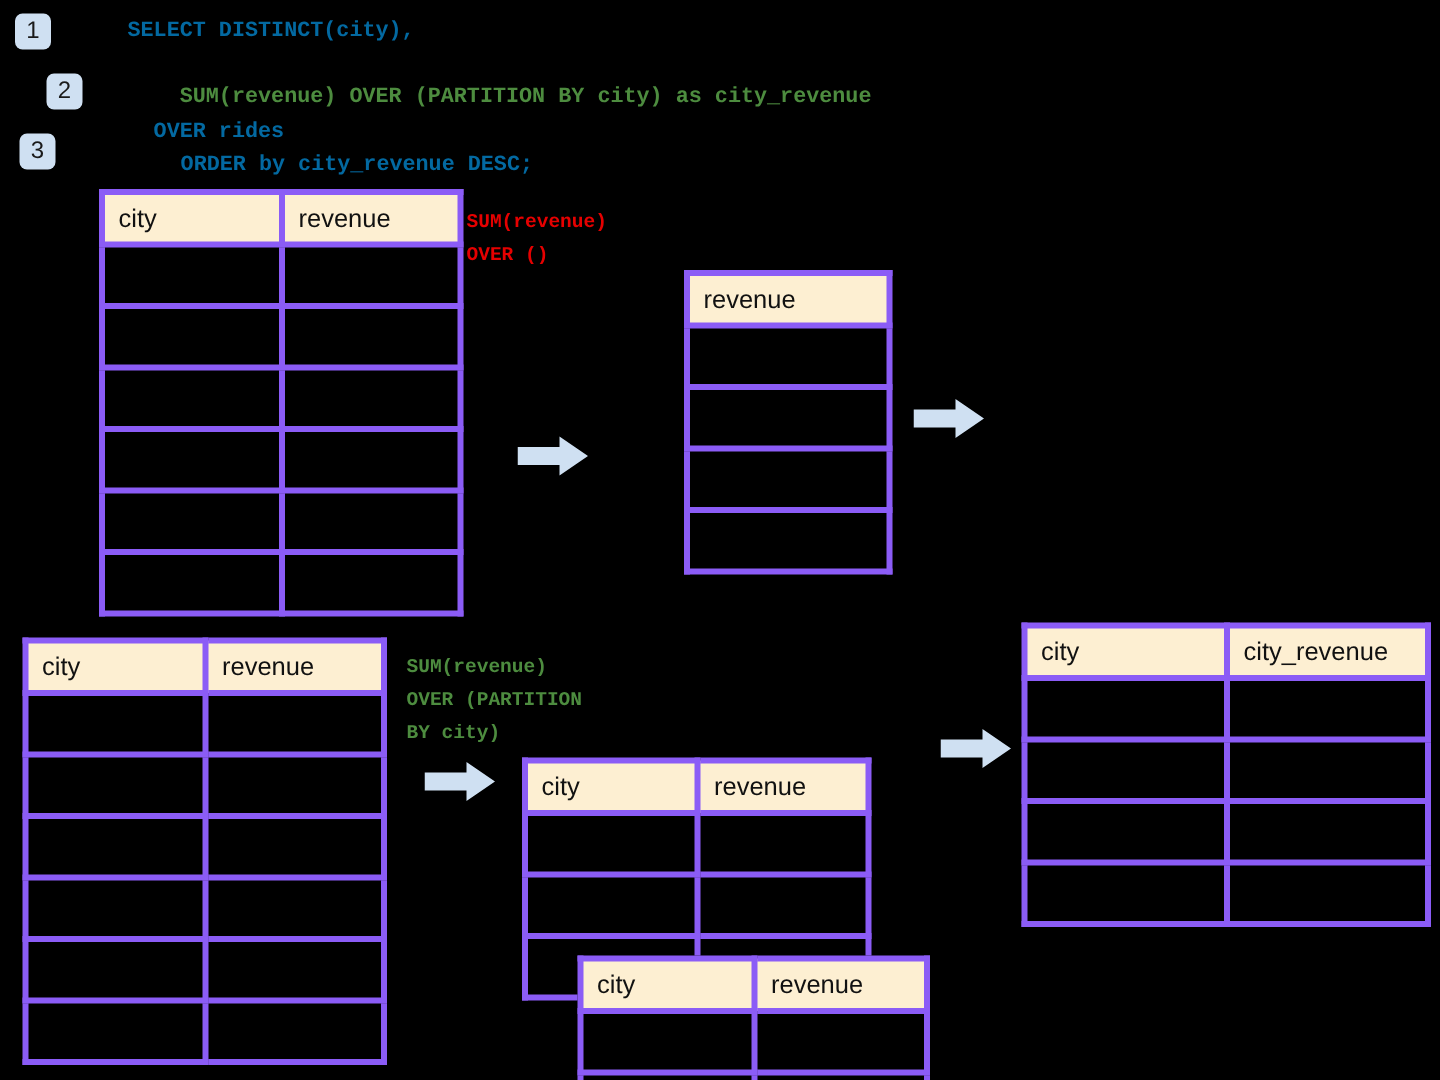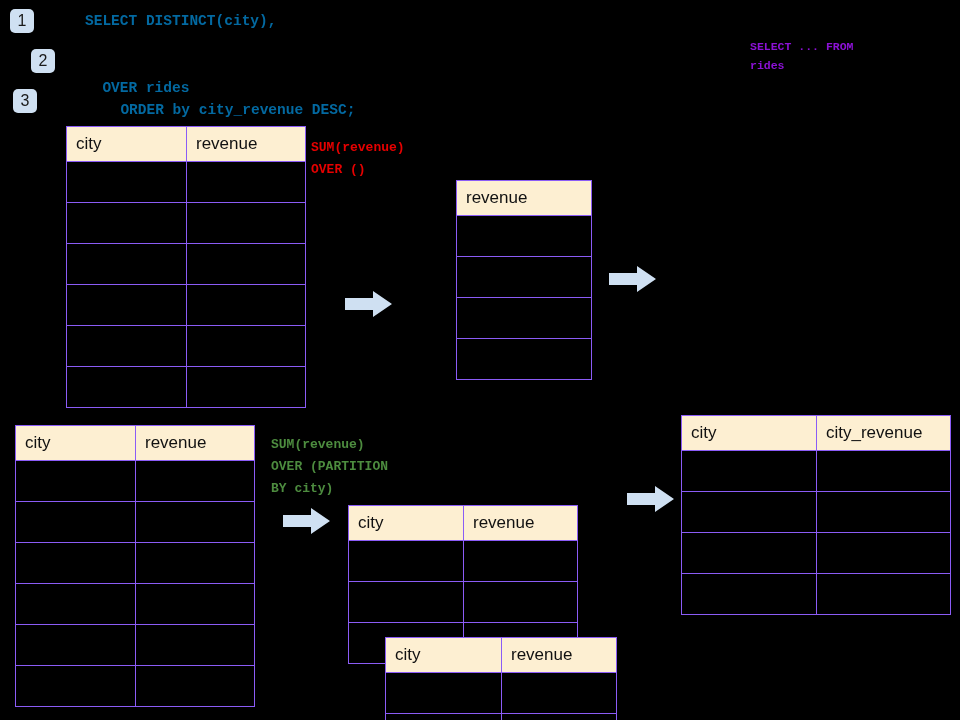--- a/index.html
+++ b/index.html
@@ -67,21 +67,21 @@
   .annot.green { color: #4d8c3f; }
 
   
   .tbl {
     position: absolute;
     border-collapse: collapse;
     table-layout: fixed;
     background: #000000;
   }
   .tbl td, .tbl th {
-    border: 1px solid #8b5cf6;
+    border: 4px solid #8b5cf6;
     padding: 0;
     margin: 0;
   }
   .tbl th {
     background: #fdefd2;
     color: #111111;
     font-family: "Liberation Sans", sans-serif;
     font-weight: normal;
     font-size: 17px;
     text-align: left;
@@ -103,25 +103,24 @@
 </head>
 <body>
 
 <div id="canvas">
 
   <div class="badge" style="left:10px; top:9px;">1</div>
   <div class="badge" style="left:31px; top:49px;">2</div>
   <div class="badge" style="left:13px; top:89px;">3</div>
 
   <div class="code purple" style="left:85px; top:11px;">SELECT DISTINCT(city),</div>
+  <div class="code green" style="left:85px; top:55px;">    SUM(revenue) OVER (PARTITION BY city) as city_revenue</div>
   <div class="code purple" style="left:85px; top:78px;">  OVER rides</div>
   <div class="code purple" style="left:103px; top:100px;">  ORDER by city_revenue DESC;</div>
 
-  <div class="sidenote" style="left:750px; top:37px;">SELECT ... FROM
-rides</div>
 
   <div class="annot red" style="left:311px; top:137px;">SUM(revenue)
 OVER ()</div>
   <div class="annot green" style="left:271px; top:434px;">SUM(revenue)
 OVER (PARTITION
 BY city)</div>
 
   <table class="tbl" style="left:66px; top:126px; width:239px;">
     <colgroup>
         <col style="width:120px">

